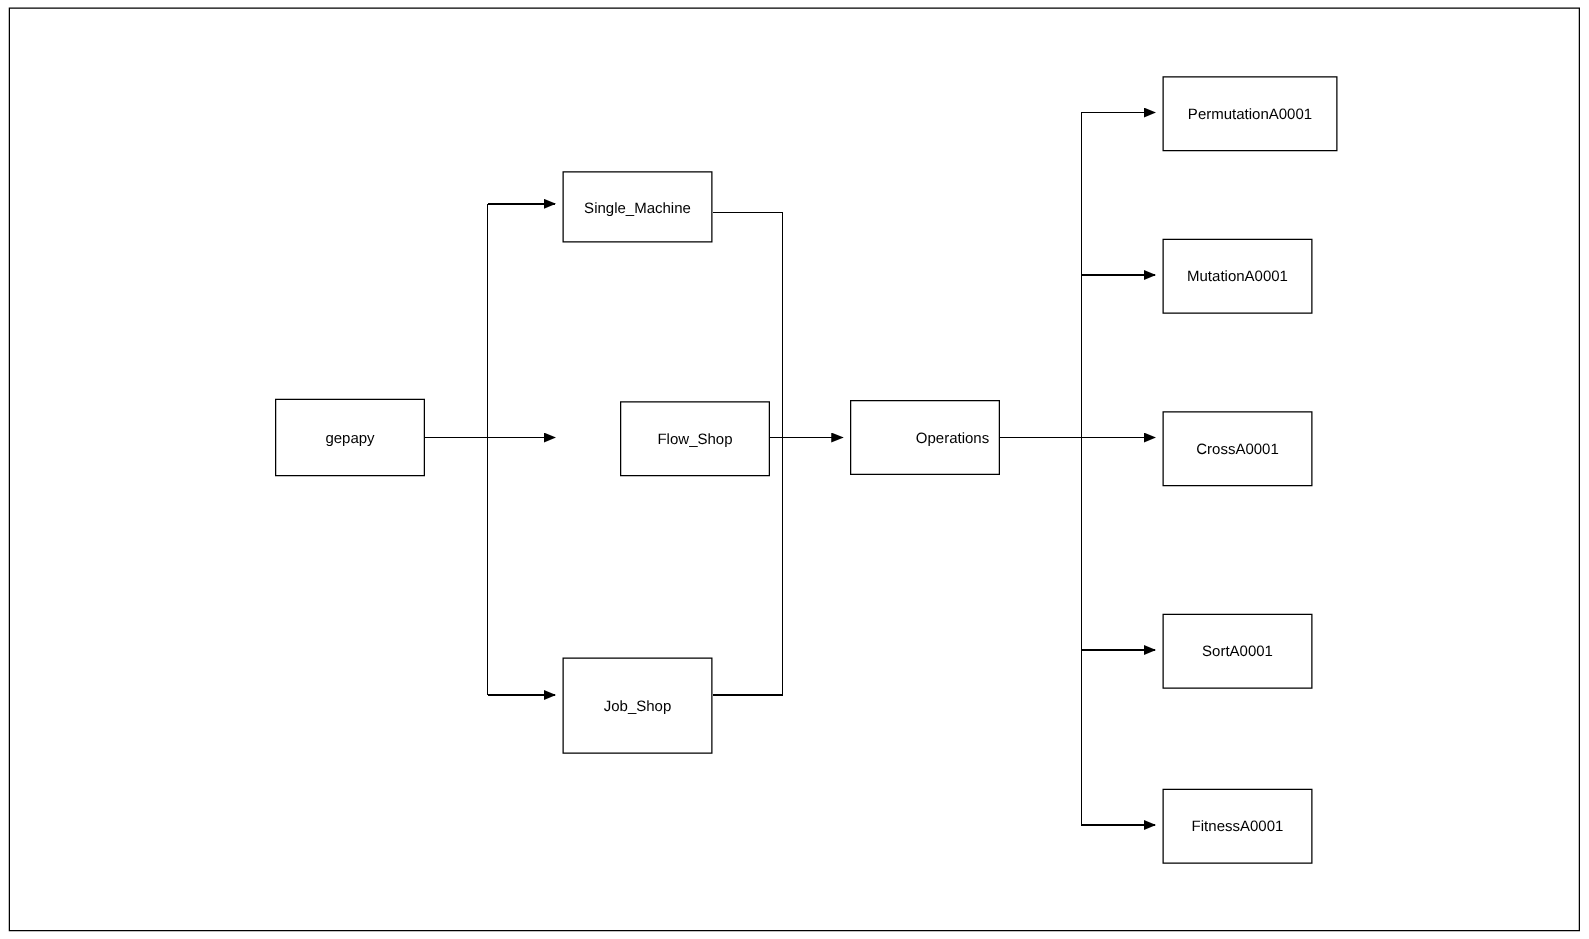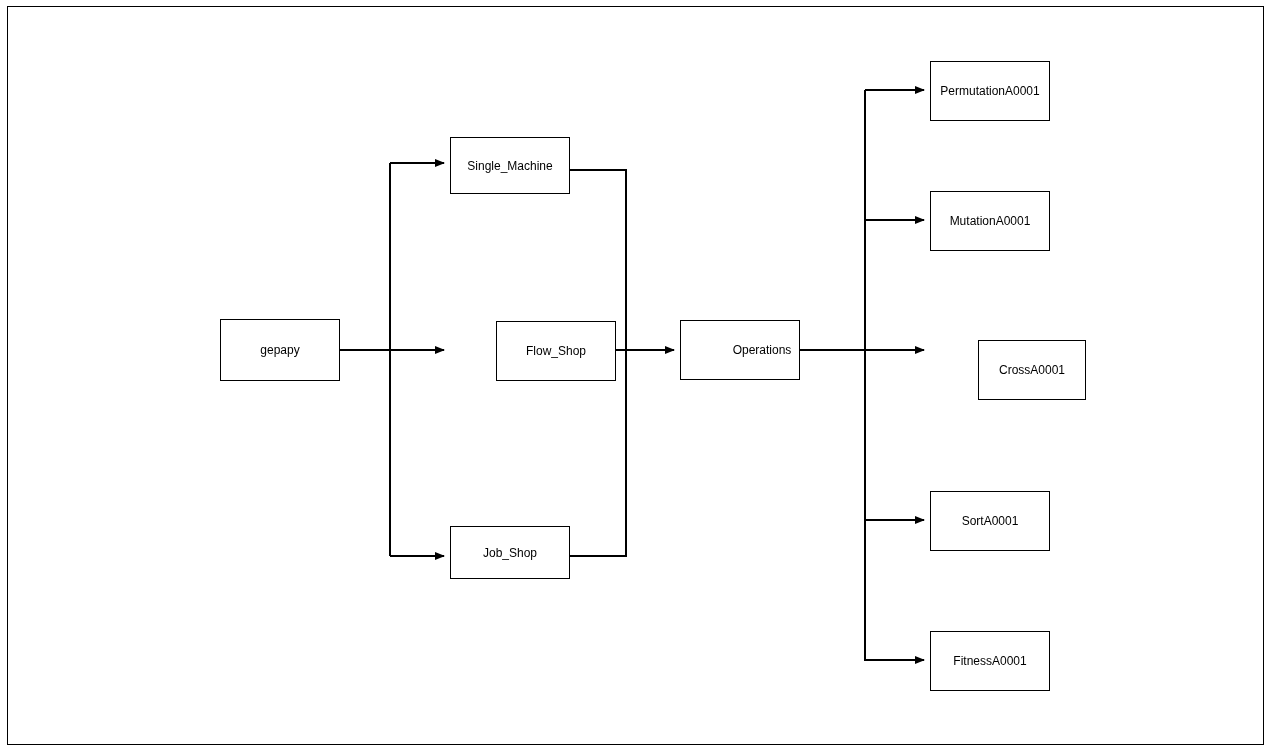--- a/index.html
+++ b/index.html
@@ -105,37 +105,37 @@
   </div>
 
   <div class="node" style="left:450px; top:137px; width:120px; height:57px;">
     <span class="node-label">Single_Machine</span>
   </div>
 
   <div class="node" style="left:450px; top:321px; width:120px; height:60px;margin-left:46px;">
     <span class="node-label">Flow_Shop</span>
   </div>
 
-  <div class="node" style="left:450px; top:526px; width:120px; height:53px;">
+  <div class="node" style="left:450px; top:526px; width:120px; height:77px;">
     <span class="node-label">Job_Shop</span>
   </div>
 
   <div class="node" style="left:680px; top:320px; width:120px; height:60px;padding-left:44px;">
     <span class="node-label">Operations</span>
   </div>
 
-  <div class="node" style="left:930px; top:61px; width:120px; height:60px;">
+  <div class="node" style="left:930px; top:61px; width:140px; height:60px;">
     <span class="node-label">PermutationA0001</span>
   </div>
 
   <div class="node" style="left:930px; top:191px; width:120px; height:60px;">
     <span class="node-label">MutationA0001</span>
   </div>
 
-  <div class="node" style="left:930px; top:340px; width:108px; height:60px;margin-left:48px;">
+  <div class="node" style="left:930px; top:329px; width:120px; height:60px;">
     <span class="node-label">CrossA0001</span>
   </div>
 
   <div class="node" style="left:930px; top:491px; width:120px; height:60px;">
     <span class="node-label">SortA0001</span>
   </div>
 
   <div class="node" style="left:930px; top:631px; width:120px; height:60px;">
     <span class="node-label">FitnessA0001</span>
   </div>

